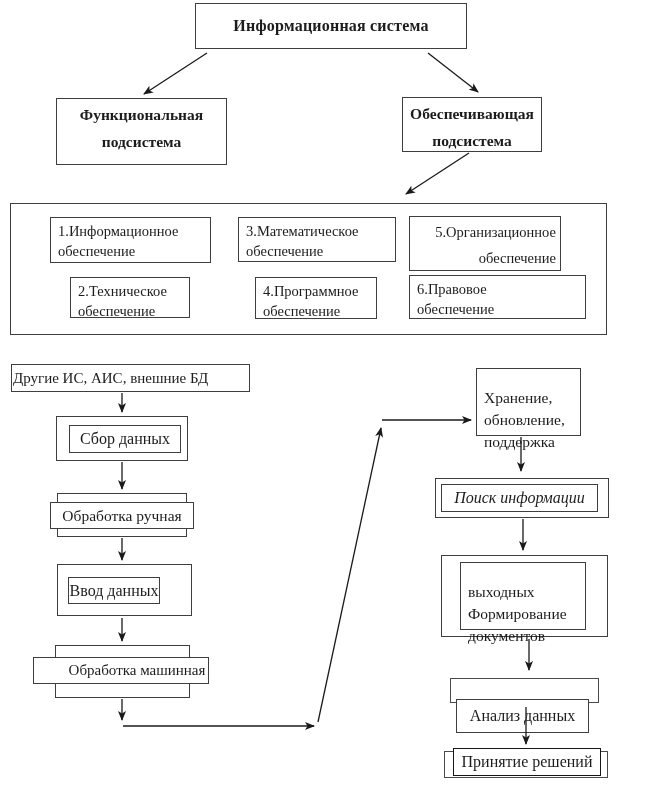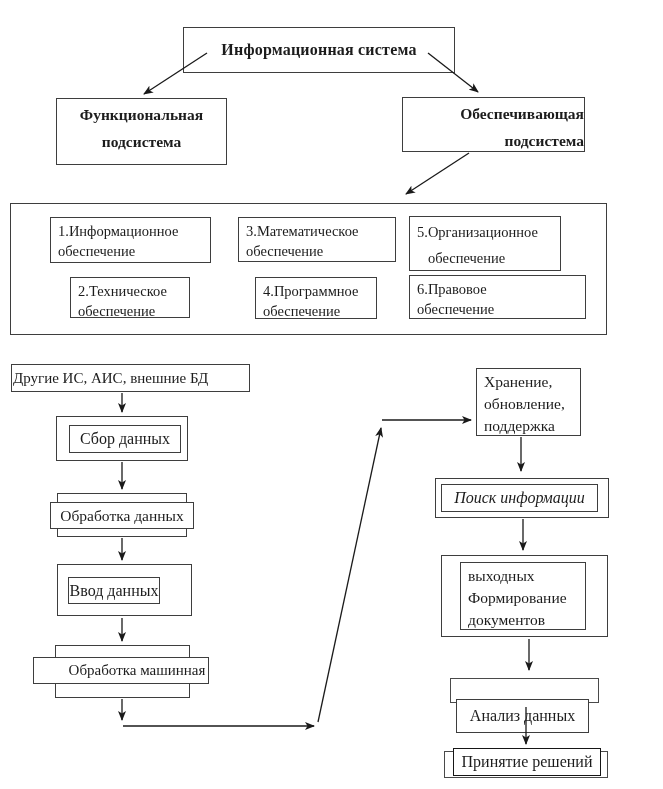--- a/index.html
+++ b/index.html
@@ -17,45 +17,45 @@
     background:#ffffff;
     box-sizing:border-box;
   }
   .bold{font-weight:bold;}
   .center{display:flex;align-items:center;justify-content:center;text-align:center;}
   .title-box{font-size:16px;letter-spacing:.2px;}
   .subsys{font-size:15.5px;flex-direction:column;justify-content:flex-start;padding-top:8px;gap:11px;}
   .subsys .ln{line-height:16px;}
   .support-item{font-size:14.5px;line-height:20px;padding:3px 4px 0 7px;}
   .support-item .ln{white-space:nowrap;}
-  .support-item.tall{line-height:26px;padding-top:2px;}
+  .support-item.tall{line-height:26px;padding-top:2px;text-align:right;}
   .support-item.tall .ln2{padding-left:11px;}
   .flow-text{font-size:16px;}
   .small-flow{font-size:15px;}
-  .multiline{font-size:15.5px;line-height:22px;padding:2px 2px 0 7px;}
+  .multiline{font-size:15.5px;line-height:22px;padding:18px 2px 0 7px;}
   .multiline .ln{white-space:nowrap;}
   svg.arrows{position:absolute;left:0;top:0;pointer-events:none;z-index:30;}
   .shadowed-back{position:absolute;border:1.3px solid #4a4a4a;background:#ffffff;box-sizing:border-box;}
   .node-front{z-index:5;}
 </style>
 </head>
 <body>
 
 <div id="canvas">
 
-  <div class="box center bold title-box" style="left:183px;top:3px;width:272px;height:46px;margin-top:24px;">
+  <div class="box center bold title-box" style="left:195px;top:3px;width:272px;height:46px;">
     <span>Информационная система</span>
   </div>
 
   <div class="box center bold subsys" style="left:56px;top:98px;width:171px;height:67px;">
     <span class="ln">Функциональная</span>
     <span class="ln">подсистема</span>
   </div>
 
-  <div class="box center bold subsys" style="left:402px;top:97px;width:183px;height:55px;align-items:flex-end;">
+  <div class="box center bold subsys" style="left:402px;top:97px;width:140px;height:55px;">
     <span class="ln">Обеспечивающая</span>
     <span class="ln">подсистема</span>
   </div>
 
   <div class="box" style="left:10px;top:203px;width:597px;height:132px;border-width:1.5px;"></div>
 
   <div class="box support-item" style="left:50px;top:217px;width:161px;height:46px;">
     <div class="ln">1.Информационное</div>
     <div class="ln">обеспечение</div>
   </div>
@@ -89,21 +89,21 @@
     <span>Другие ИС, АИС, внешние БД</span>
   </div>
 
   <div class="box" style="left:56px;top:416px;width:132px;height:45px;"></div>
   <div class="box center flow-text node-front" style="left:69px;top:425px;width:112px;height:28px;">
     <span>Сбор данных</span>
   </div>
 
   <div class="box" style="left:57px;top:493px;width:130px;height:44px;"></div>
   <div class="box center flow-text node-front" style="left:50px;top:502px;width:144px;height:27px;font-size:15.5px;">
-    <span>Обработка данных</span>
+    <span>Обработка ручная</span>
   </div>
 
   <div class="box" style="left:57px;top:564px;width:135px;height:52px;"></div>
   <div class="box center flow-text node-front" style="left:68px;top:577px;width:92px;height:27px;">
     <span>Ввод данных</span>
   </div>
 
   <div class="box" style="left:55px;top:645px;width:135px;height:53px;"></div>
   <div class="box center small-flow node-front" style="left:33px;top:657px;width:176px;height:27px;padding-left:32px;">
     <span>Обработка машинная</span>

